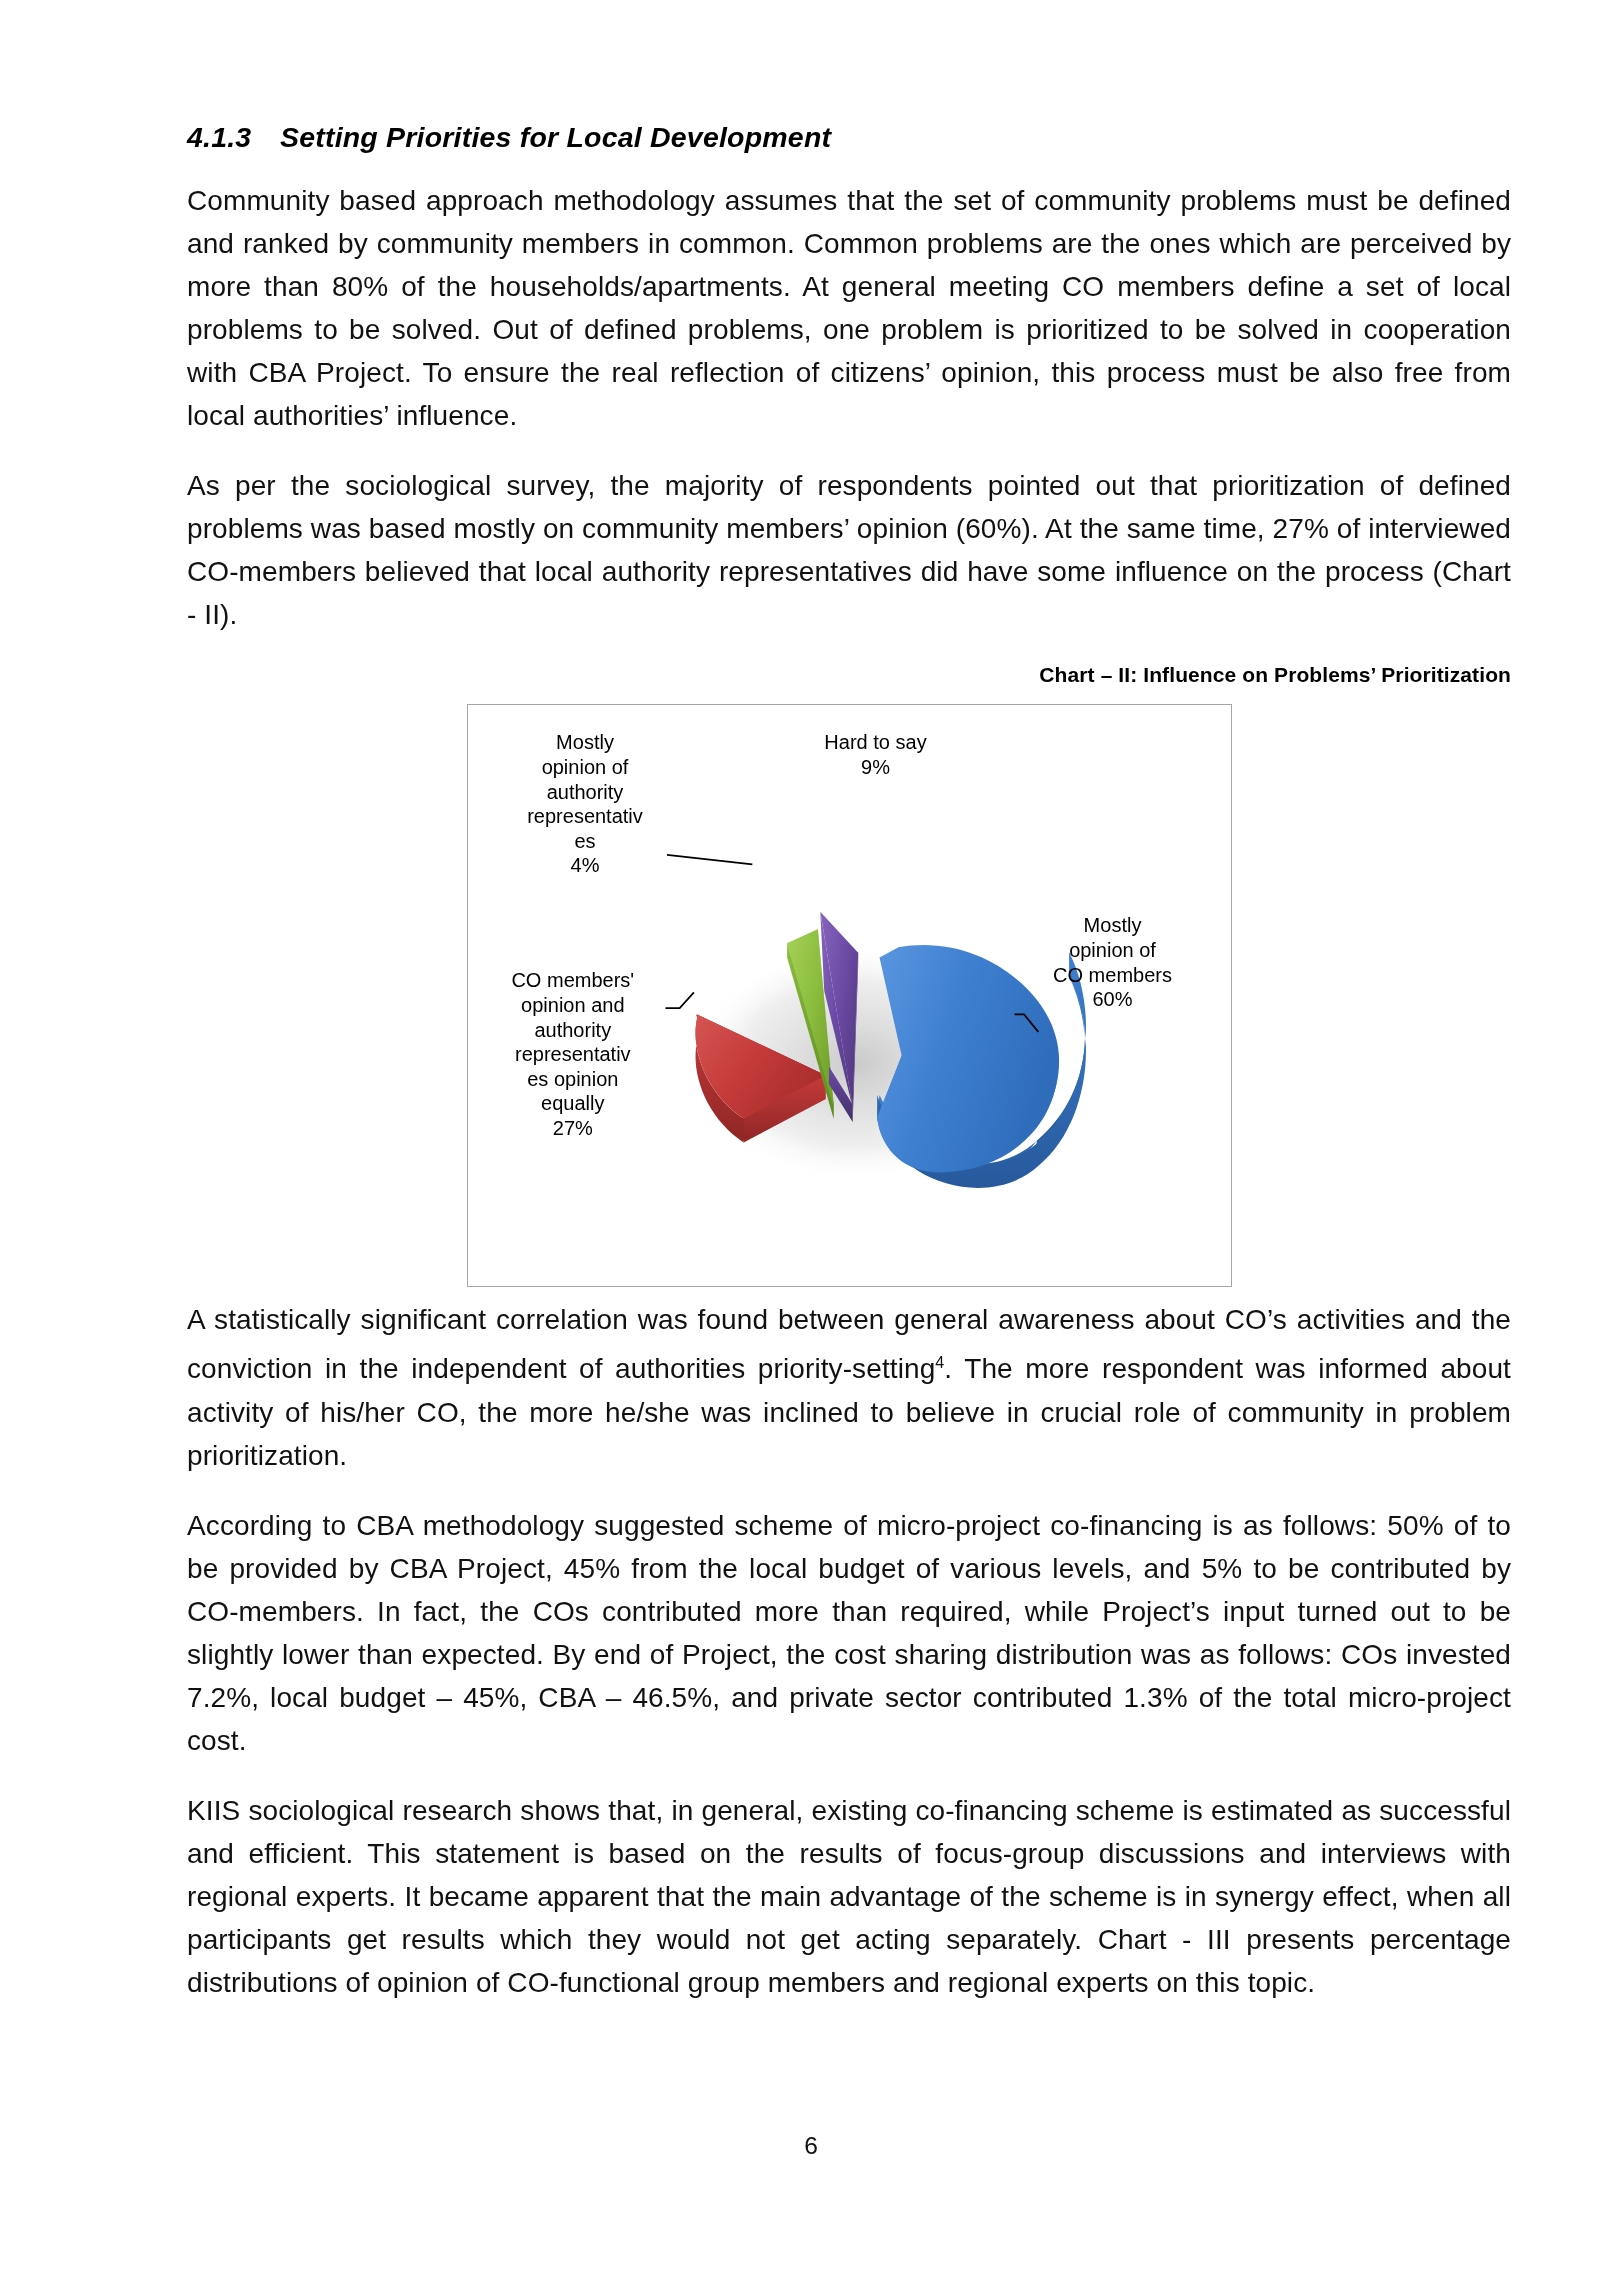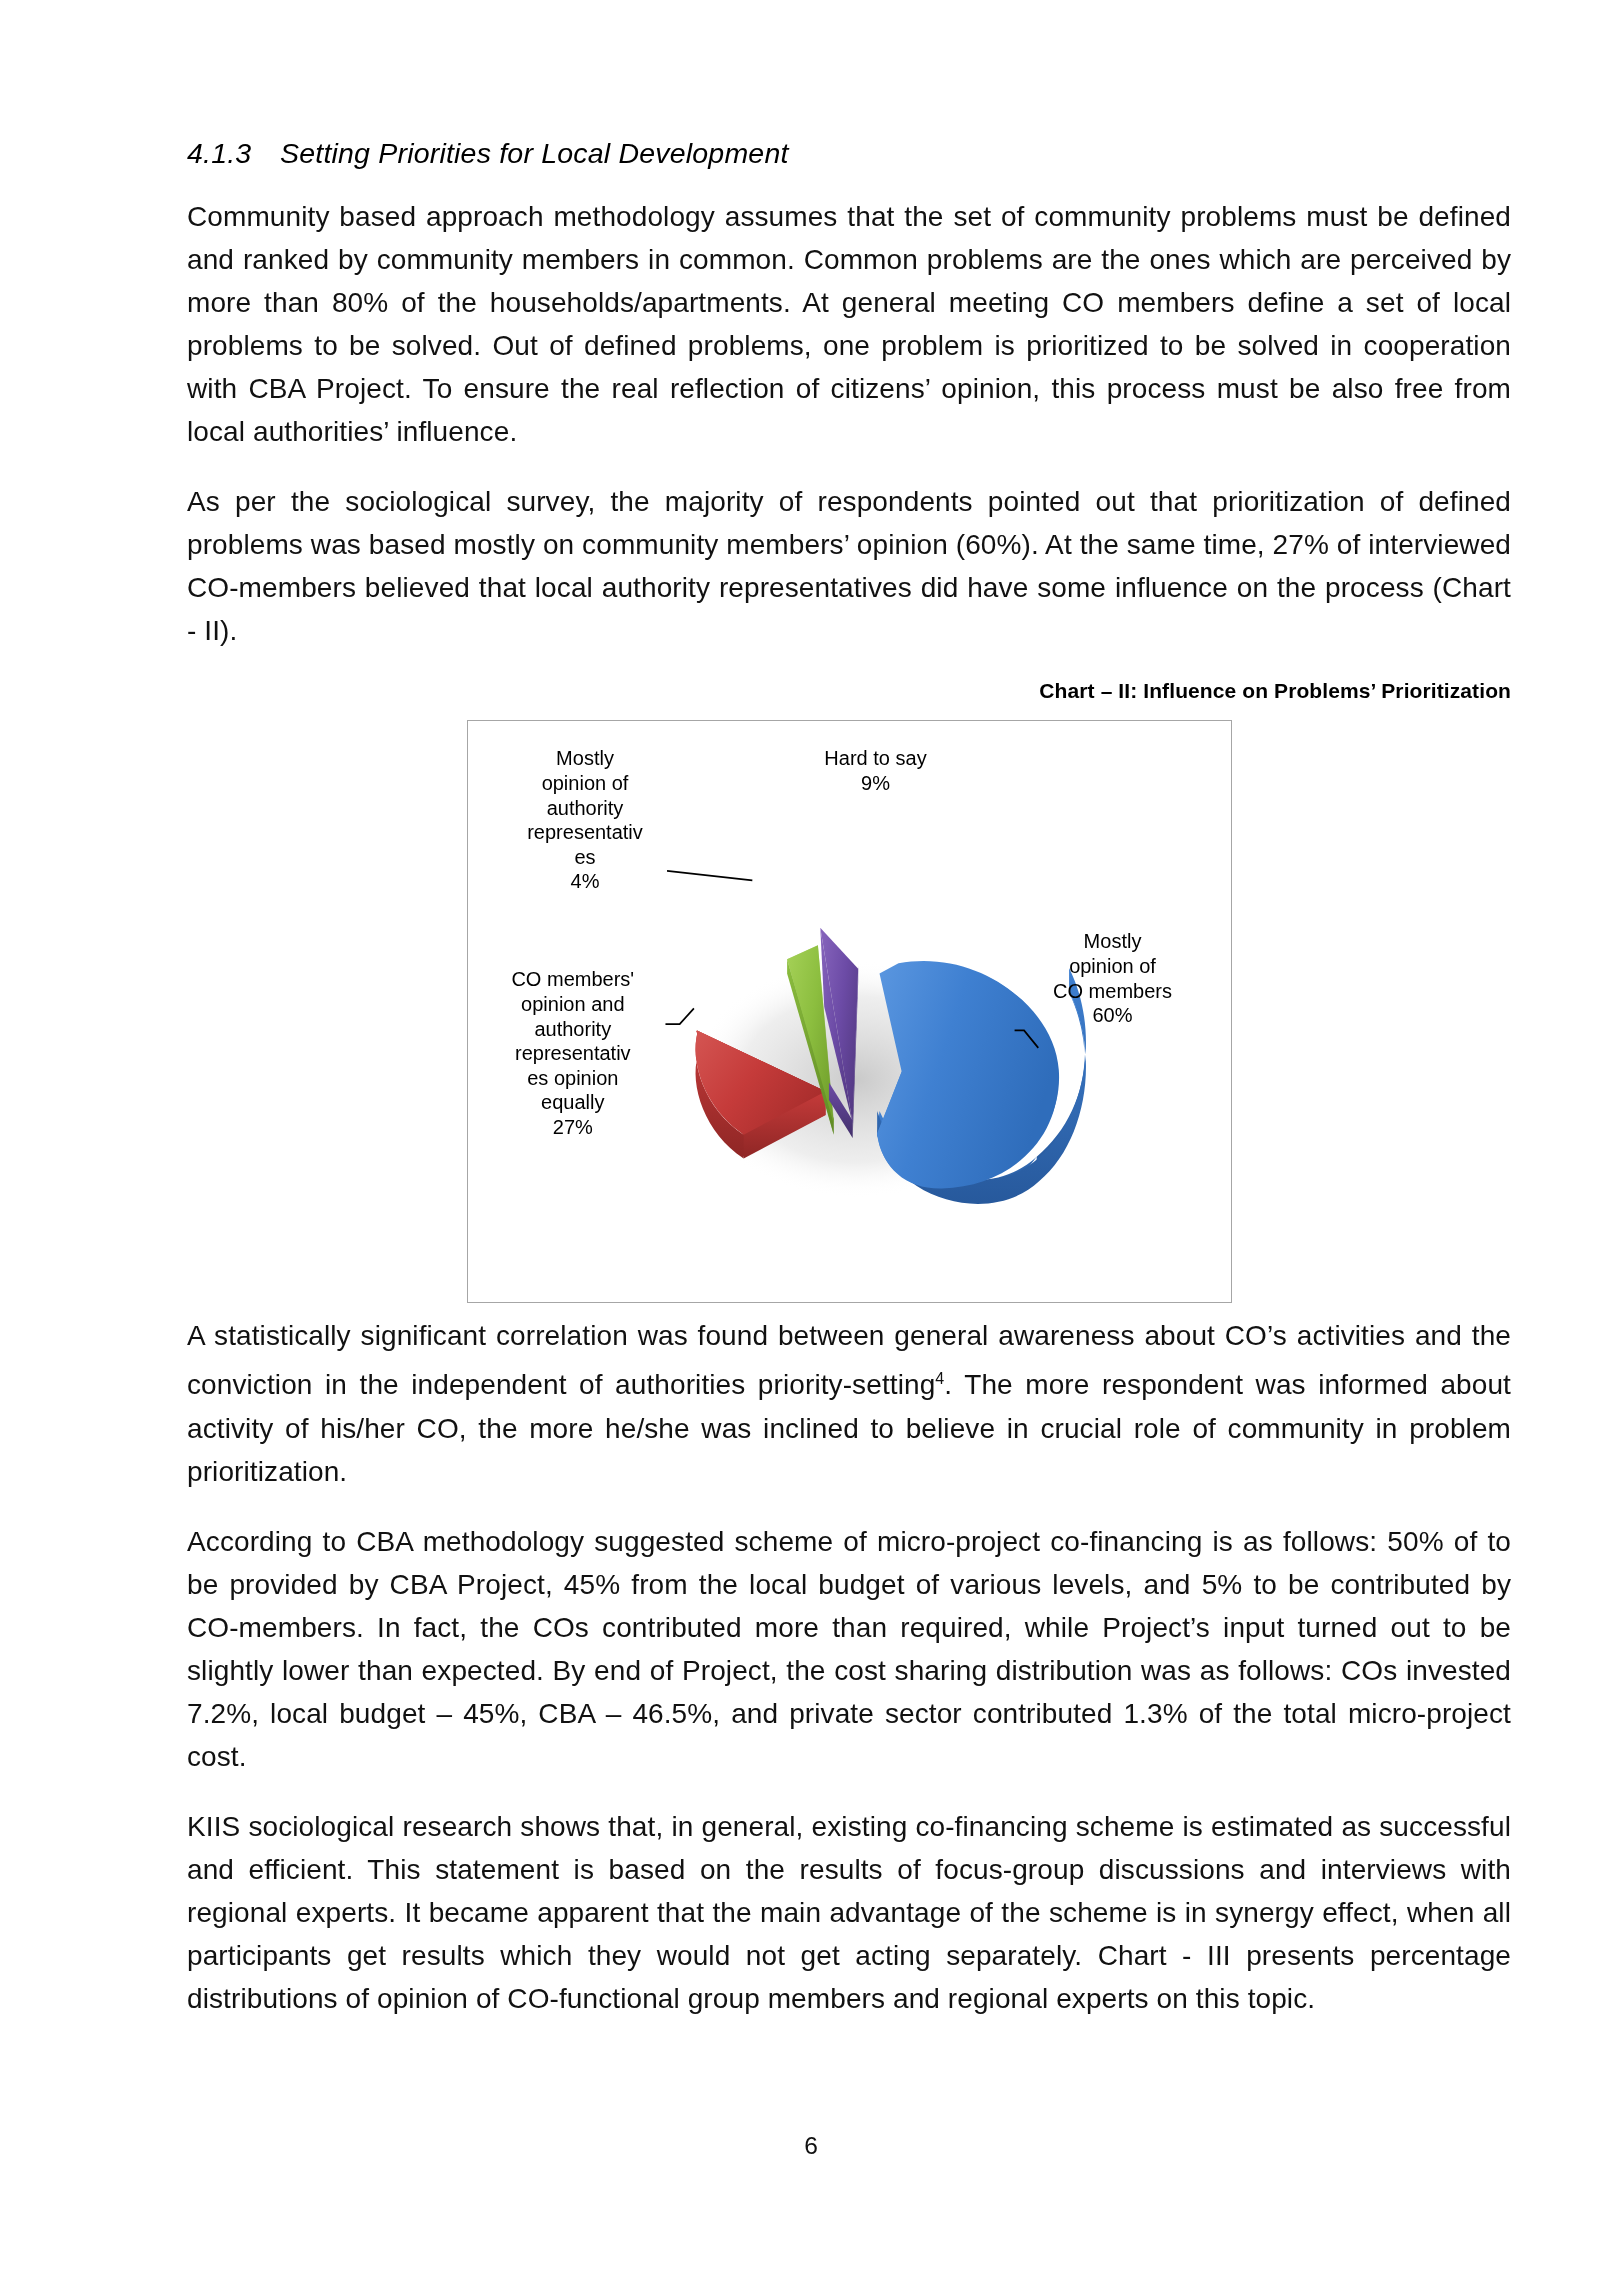--- a/index.html
+++ b/index.html
@@ -32,23 +32,23 @@
     font-size: 28px;
     line-height: 43px;
     text-align: justify;
     text-justify: inter-word;
     margin: 0 0 27px 0;
     letter-spacing: 0.1px;
     color: #111111;
   }
   h3.section-heading {
     font-size: 28.5px;
-    font-weight: normal;
+    font-weight: bold;
     font-style: italic;
-    margin: 24px 0 24px 0;
+    margin: 8px 0 24px 0;
     line-height: 36px;
     color: #000000;
     letter-spacing: 0.2px;
   }
   h3.section-heading .num {
     display: inline-block;
     min-width: 93px;
   }
   .chart-title {
     text-align: right;
@@ -77,21 +77,21 @@
     font-size: 20px;
     line-height: 24.6px;
     text-align: center;
     color: #000000;
     white-space: pre-line;
     font-family: "Liberation Sans", sans-serif;
   }
   #label-green  { left: 40px;  top: 25px;  width: 155px; }
   #label-purple { left: 317px; top: 25px;  width: 182px; }
   #label-blue   { left: 554px; top: 208px; width: 182px; }
-  #label-red    { left: 14.3px;  top: 246px; width: 182px; }
+  #label-red    { left: 14.3px;  top: 263px; width: 182px; }
 
   .footnote-area {
     position: absolute;
     left: 187px;
     top: 2053px;
     width: 1324px;
   }
   .footnote-rule {
     width: 412px;
     height: 0;

